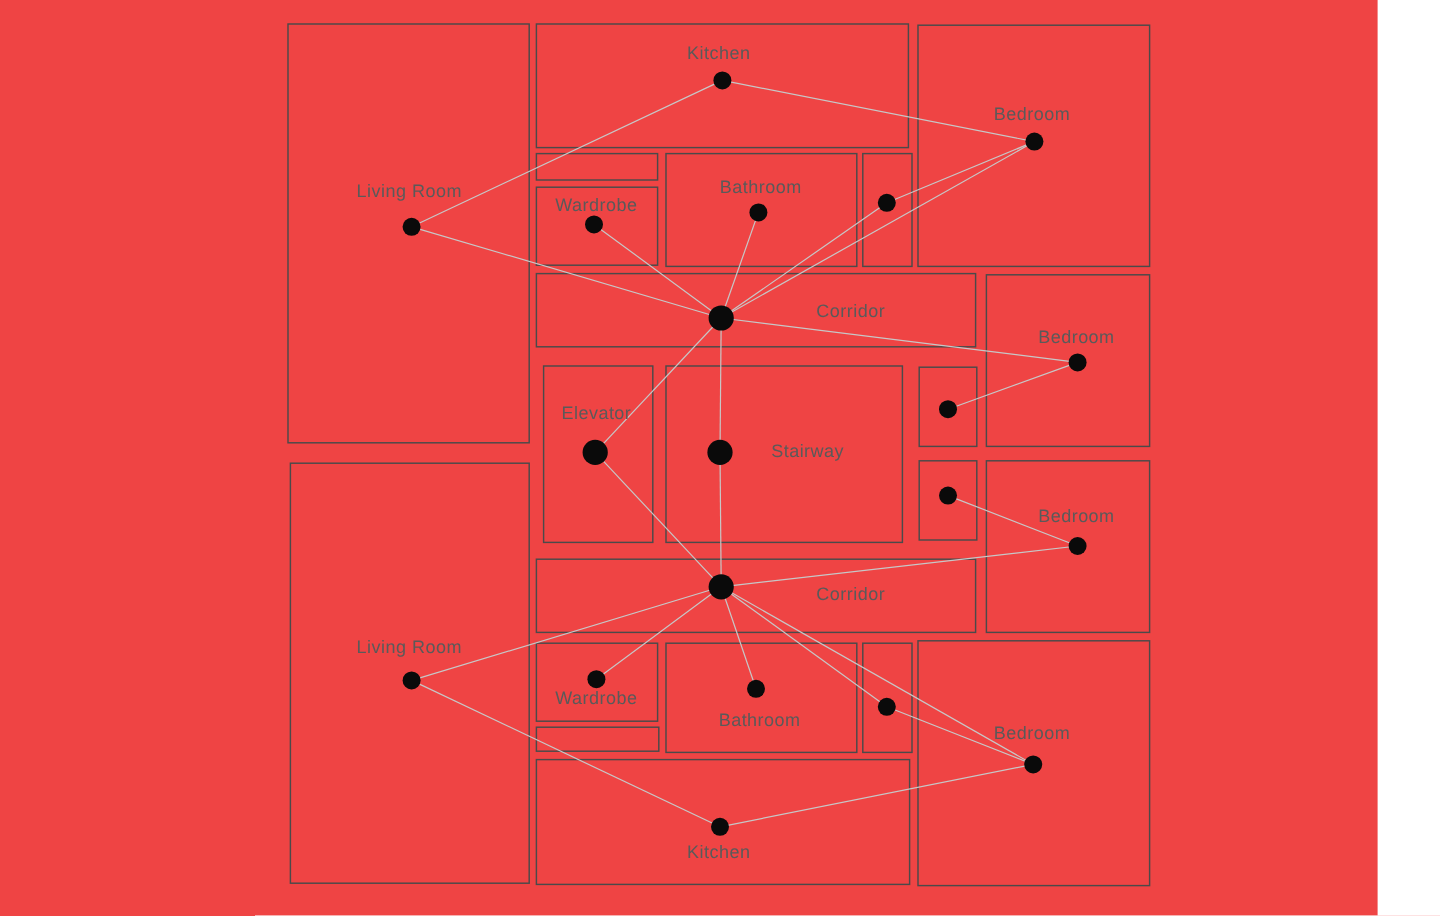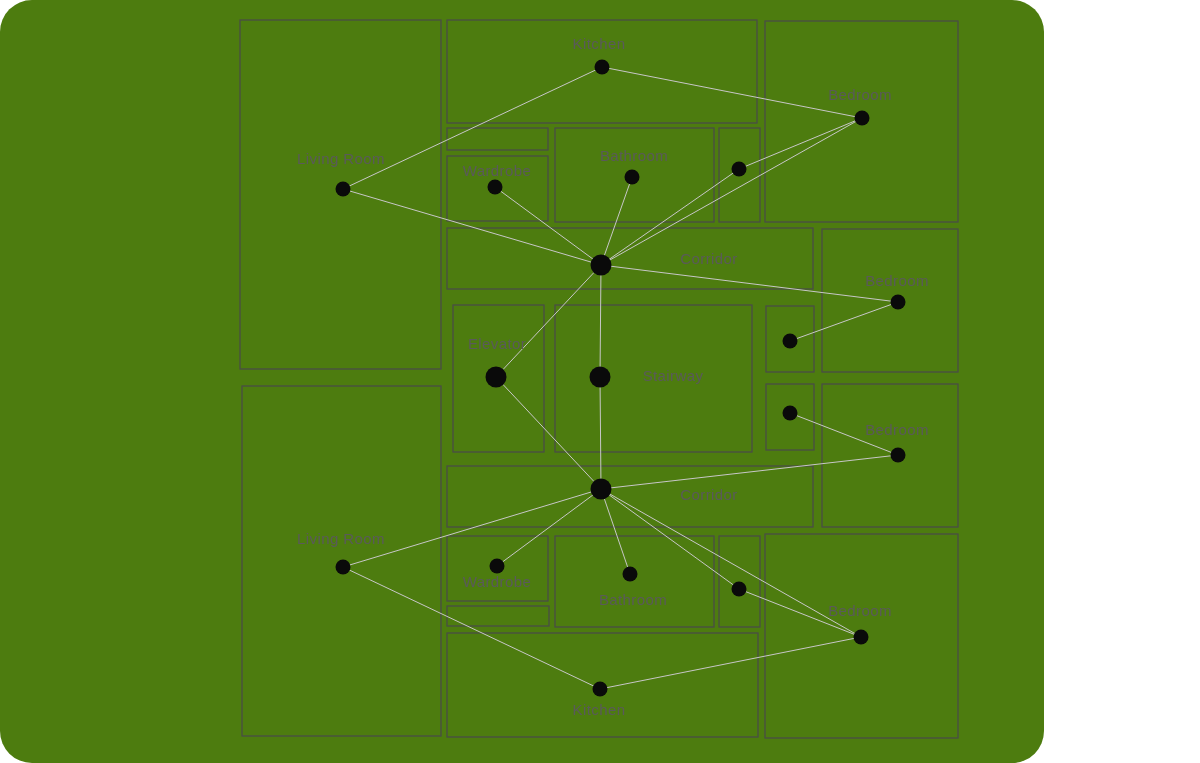--- a/index.html
+++ b/index.html
@@ -2,26 +2,25 @@
 <html><head>
 <meta charset="utf-8">
 <style>
   html, body {
     margin: 0;
     padding: 0;
     background: #ffffff;
   }
   .canvas {
     position: relative;
-    width: 1044px;
+    width: 1148px;
     height: 763px;
-    background: #4d7c0f;
+    background: #ef4444;
     overflow: hidden;
     font-family: "Liberation Sans", sans-serif;
-    border-radius: 32px;
   }
   svg text {
     font-family: "Liberation Sans", "DejaVu Sans", sans-serif;
     letter-spacing: 0.4px;
   }
 </style>
 </head>
 <body>
 
 <div class="canvas">

